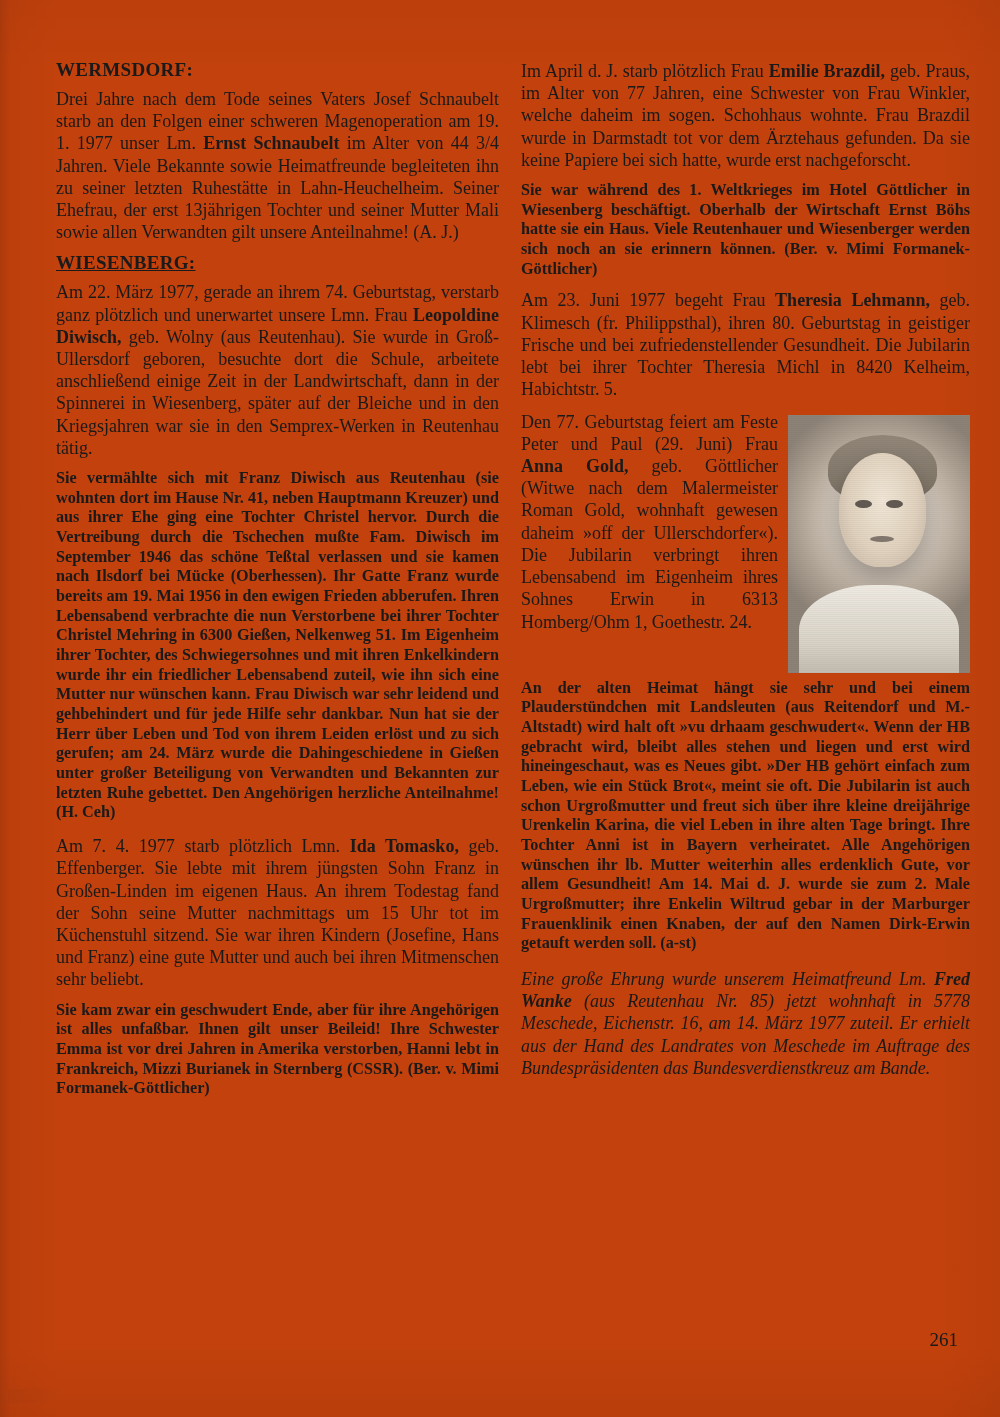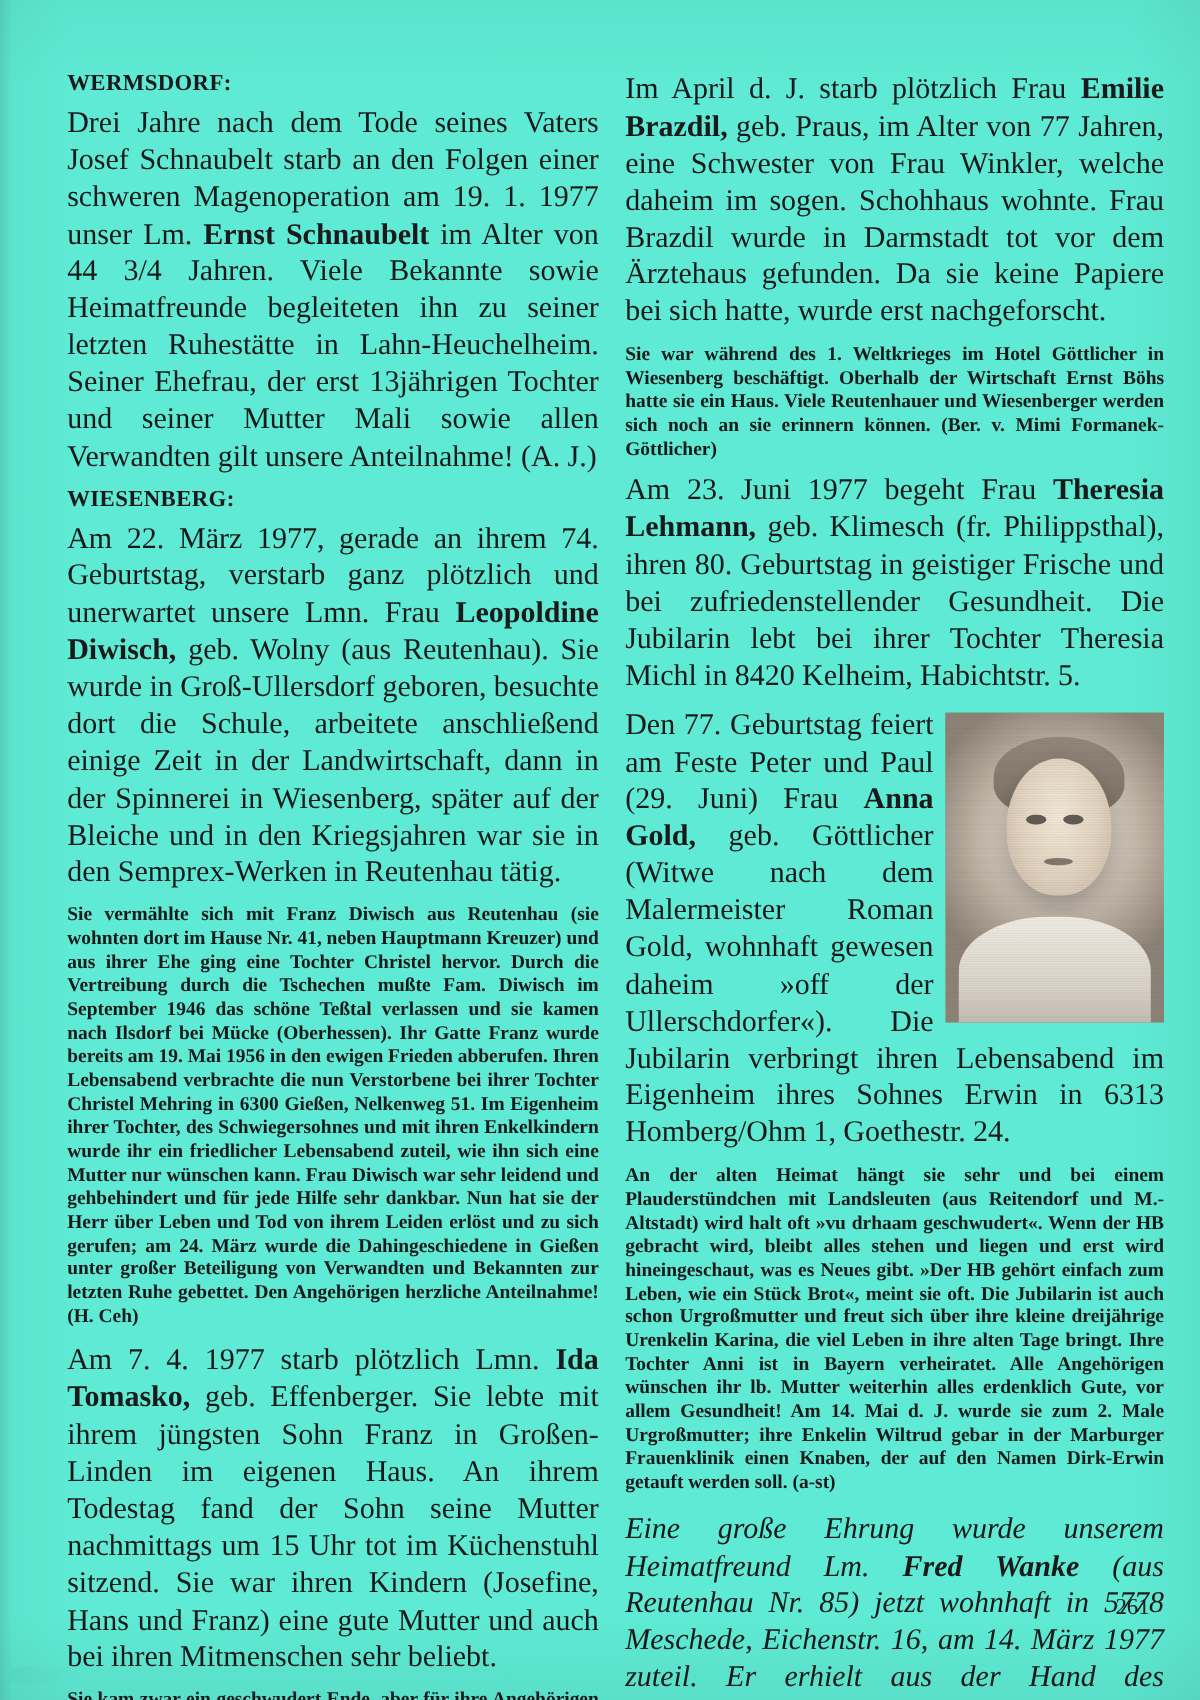--- a/index.html
+++ b/index.html
@@ -11,21 +11,21 @@
     width: 1000px;
     height: 1417px;
     position: relative;
     font-family: "Liberation Serif", serif;
     color: #1a1a1a;
     overflow: hidden;
   }
   .page {
     position: absolute;
     inset: 0;
-    background: #5eead4;
+    background: #c2410c;
   }
   
   .page::before {
     content: "";
     position: absolute;
     inset: 0;
     background:
       linear-gradient(90deg, rgba(0,0,0,0.035) 0%, rgba(0,0,0,0) 6%, rgba(0,0,0,0) 94%, rgba(0,0,0,0.04) 100%),
       linear-gradient(180deg, rgba(0,0,0,0.03) 0%, rgba(0,0,0,0) 5%, rgba(0,0,0,0) 95%, rgba(0,0,0,0.05) 100%);
     pointer-events: none;
@@ -50,21 +50,21 @@
   h2.section-head {
     font-family: "Liberation Serif", serif;
     font-weight: bold;
     font-size: 19px;
     letter-spacing: 0.3px;
     margin: 0 0 7px 0;
     line-height: 1.1;
   }
   
   .p-lg {
-    font-size: 25px;
+    font-size: 18px;
     line-height: 1.235;
     text-align: justify;
     margin: 0 0 10px 0;
     word-spacing: -0.2px;
   }
   
   .p-sm {
     font-size: 16.2px;
     line-height: 1.215;
     text-align: justify;
@@ -182,21 +182,21 @@
 
   <div class="columns">
 
     <div class="col">
 
       <h2 class="section-head">WERMSDORF:</h2>
 
 
       <p class="p-lg">Drei Jahre nach dem Tode seines Vaters Josef Schnaubelt starb an den Folgen einer schweren Magenoperation am 19. 1. 1977 unser Lm. <b>Ernst Schnaubelt</b> im Alter von 44 3/4 Jahren. Viele Bekannte sowie Heimatfreunde begleiteten ihn zu seiner letzten Ruhestätte in Lahn-Heuchelheim. Seiner Ehefrau, der erst 13jährigen Tochter und seiner Mutter Mali sowie allen Verwandten gilt unsere Anteilnahme! (A. J.)</p>
 
-      <h2 class="section-head" style="margin-top:4px;">WIESENBERG:</h2>
+      <h2 class="section-head" style="margin-top:4px;text-decoration:underline;">WIESENBERG:</h2>
 
       <p class="p-lg">Am 22. März 1977, gerade an ihrem 74. Geburtstag, verstarb ganz plötzlich und unerwartet unsere Lmn. Frau <b>Leopoldine Diwisch,</b> geb. Wolny (aus Reutenhau). Sie wurde in Groß-Ullersdorf geboren, besuchte dort die Schule, arbeitete anschließend einige Zeit in der Landwirtschaft, dann in der Spinnerei in Wiesenberg, später auf der Bleiche und in den Kriegsjahren war sie in den Semprex-Werken in Reutenhau tätig.</p>
 
       <p class="p-sm">Sie vermählte sich mit Franz Diwisch aus Reutenhau (sie wohnten dort im Hause Nr. 41, neben Hauptmann Kreuzer) und aus ihrer Ehe ging eine Tochter Christel hervor. Durch die Vertreibung durch die Tschechen mußte Fam. Diwisch im September 1946 das schöne Teßtal verlassen und sie kamen nach Ilsdorf bei Mücke (Oberhessen). Ihr Gatte Franz wurde bereits am 19. Mai 1956 in den ewigen Frieden abberufen. Ihren Lebensabend verbrachte die nun Verstorbene bei ihrer Tochter Christel Mehring in 6300 Gießen, Nelkenweg 51. Im Eigenheim ihrer Tochter, des Schwiegersohnes und mit ihren Enkelkindern wurde ihr ein friedlicher Lebensabend zuteil, wie ihn sich eine Mutter nur wünschen kann. Frau Diwisch war sehr leidend und gehbehindert und für jede Hilfe sehr dankbar. Nun hat sie der Herr über Leben und Tod von ihrem Leiden erlöst und zu sich gerufen; am 24. März wurde die Dahingeschiedene in Gießen unter großer Beteiligung von Verwandten und Bekannten zur letzten Ruhe gebettet. Den Angehörigen herzliche Anteilnahme! (H. Ceh)</p>
 
       <p class="p-lg" style="margin-top:12px;">Am 7. 4. 1977 starb plötzlich Lmn. <b>Ida Tomasko,</b> geb. Effenberger. Sie lebte mit ihrem jüngsten Sohn Franz in Großen-Linden im eigenen Haus. An ihrem Todestag fand der Sohn seine Mutter nachmittags um 15 Uhr tot im Küchenstuhl sitzend. Sie war ihren Kindern (Josefine, Hans und Franz) eine gute Mutter und auch bei ihren Mitmenschen sehr beliebt.</p>
 
       <p class="p-sm">Sie kam zwar ein geschwudert Ende, aber für ihre Angehörigen ist alles unfaßbar. Ihnen gilt unser Beileid! Ihre Schwester Emma ist vor drei Jahren in Amerika verstorben, Hanni lebt in Frankreich, Mizzi Burianek in Sternberg (CSSR). (Ber. v. Mimi Formanek-Göttlicher)</p>
 
     </div>

